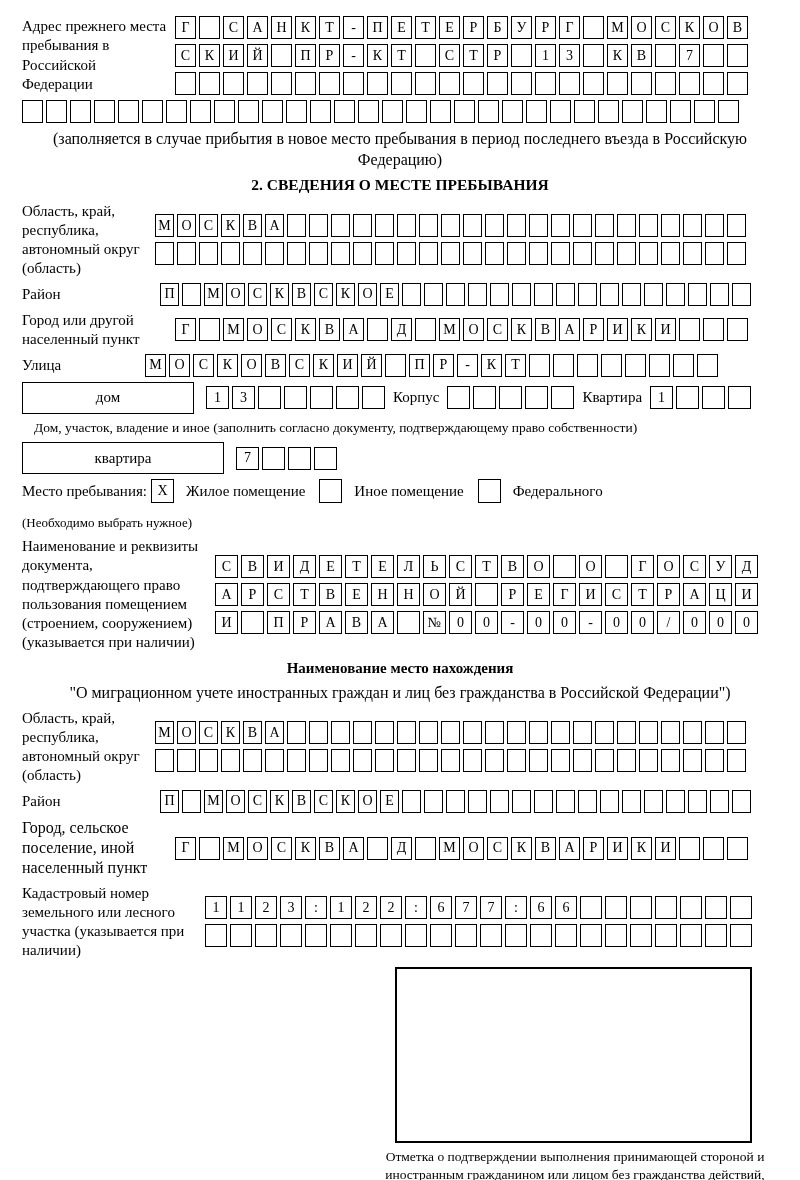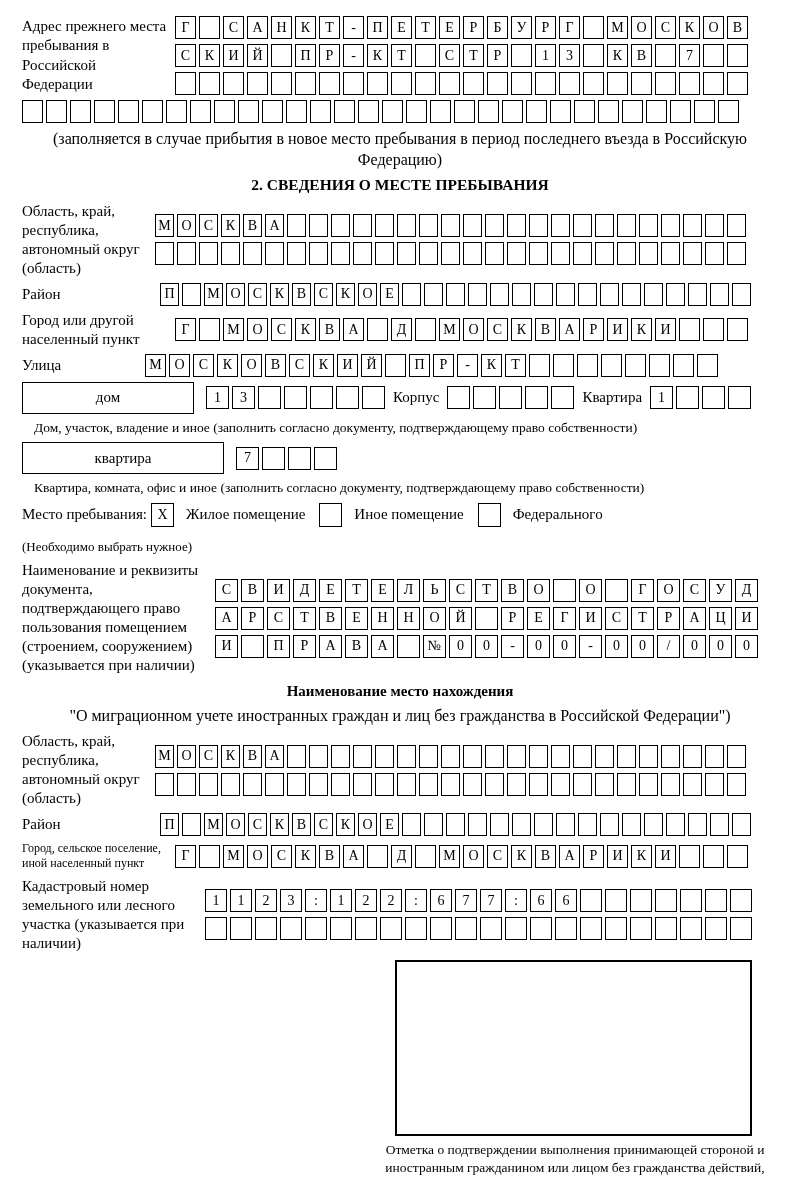--- a/index.html
+++ b/index.html
@@ -344,21 +344,20 @@
 
   <div class="frow">
     <div class="wbox" style="width:202px">квартира</div>
     <div class="cellrow cw23" style="margin-left:12px">
         <span class="cell">7</span>
         <span class="cell"></span>
         <span class="cell"></span>
         <span class="cell"></span>
       </div>
   </div>
-  <div class="note-left">Квартира, комната, офис и иное (заполнить согласно документу, подтверждающему право собственности)</div>
 
   <div class="stayrow">
     <span class="stay-lbl">Место пребывания:</span>
     <span class="chk">X</span>
     <span class="opt">Жилое помещение</span>
     <span class="chk"></span>
     <span class="opt">Иное помещение</span>
     <span class="chk"></span>
     <span class="opt">Федерального</span>
   </div>
@@ -533,21 +532,21 @@
         <span class="cell"></span>
         <span class="cell"></span>
         <span class="cell"></span>
         <span class="cell"></span>
         <span class="cell"></span>
         <span class="cell"></span>
       </div>
   </div>
 
   <div class="frow">
-    <div class="lbl w153" style="font-size:12px">Город, сельское поселение, иной населенный пункт</div>
+    <div class="lbl w153" style="font-size:16px">Город, сельское поселение, иной населенный пункт</div>
     <div class="cellrow">
         <span class="cell">Г</span>
         <span class="cell"></span>
         <span class="cell">М</span>
         <span class="cell">О</span>
         <span class="cell">С</span>
         <span class="cell">К</span>
         <span class="cell">В</span>
         <span class="cell">А</span>
         <span class="cell"></span>

